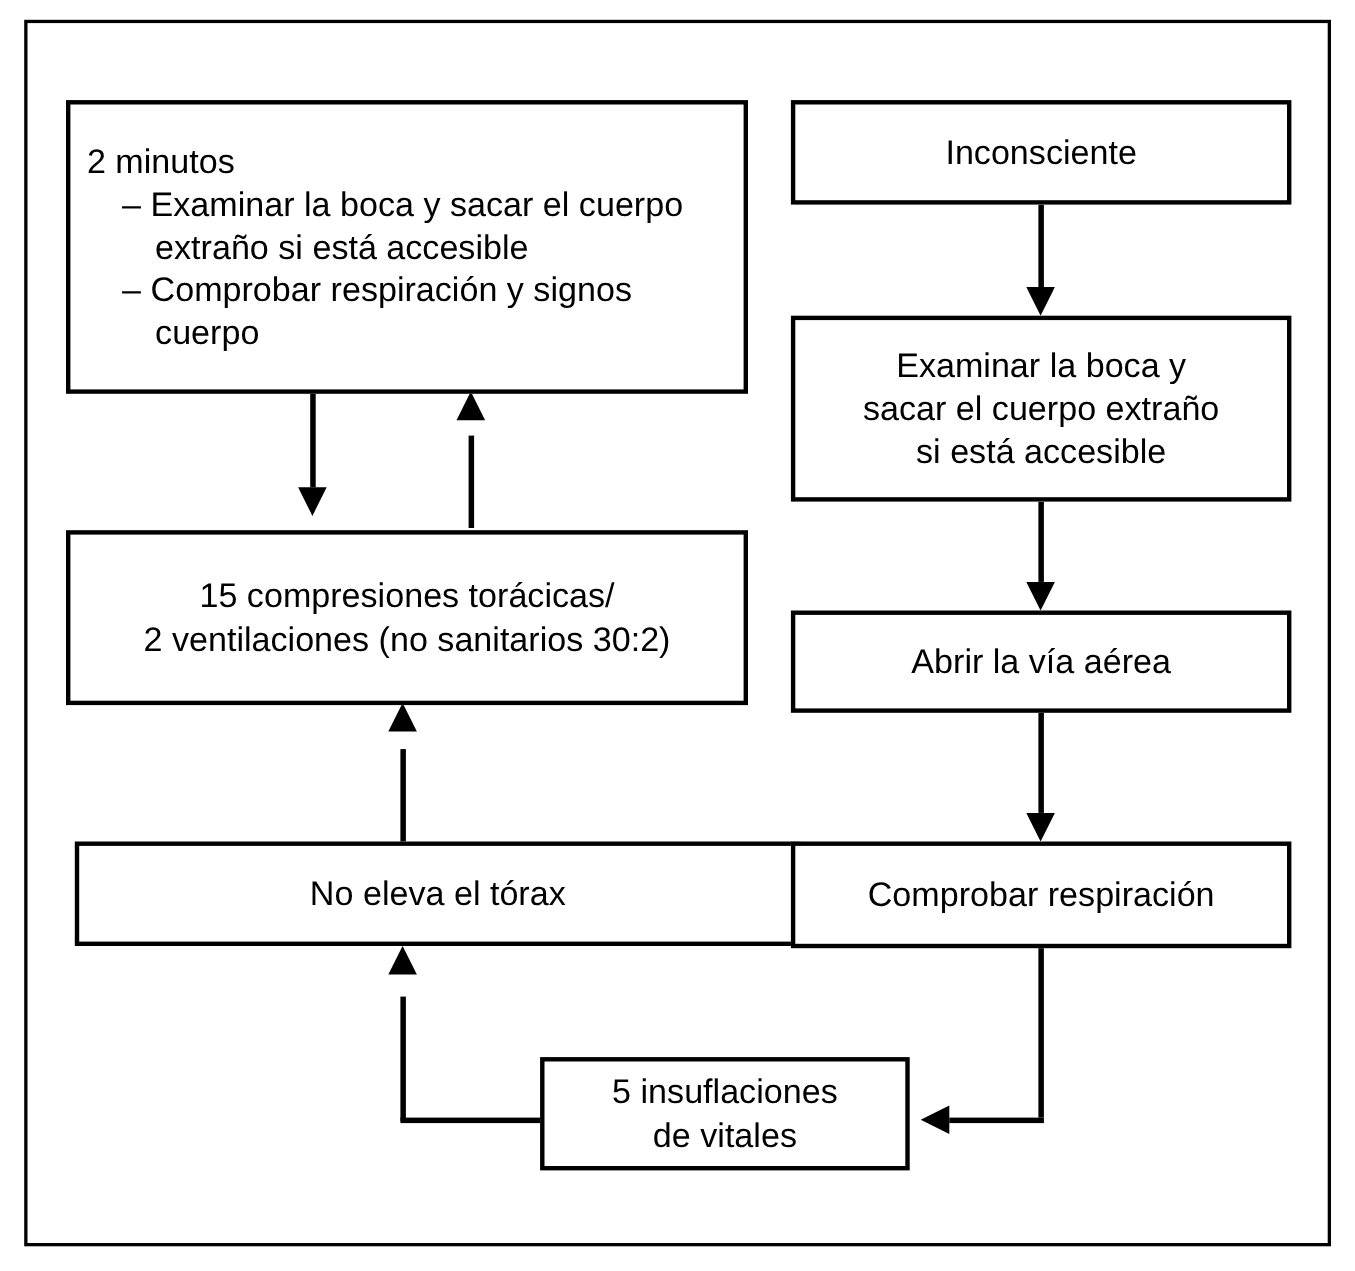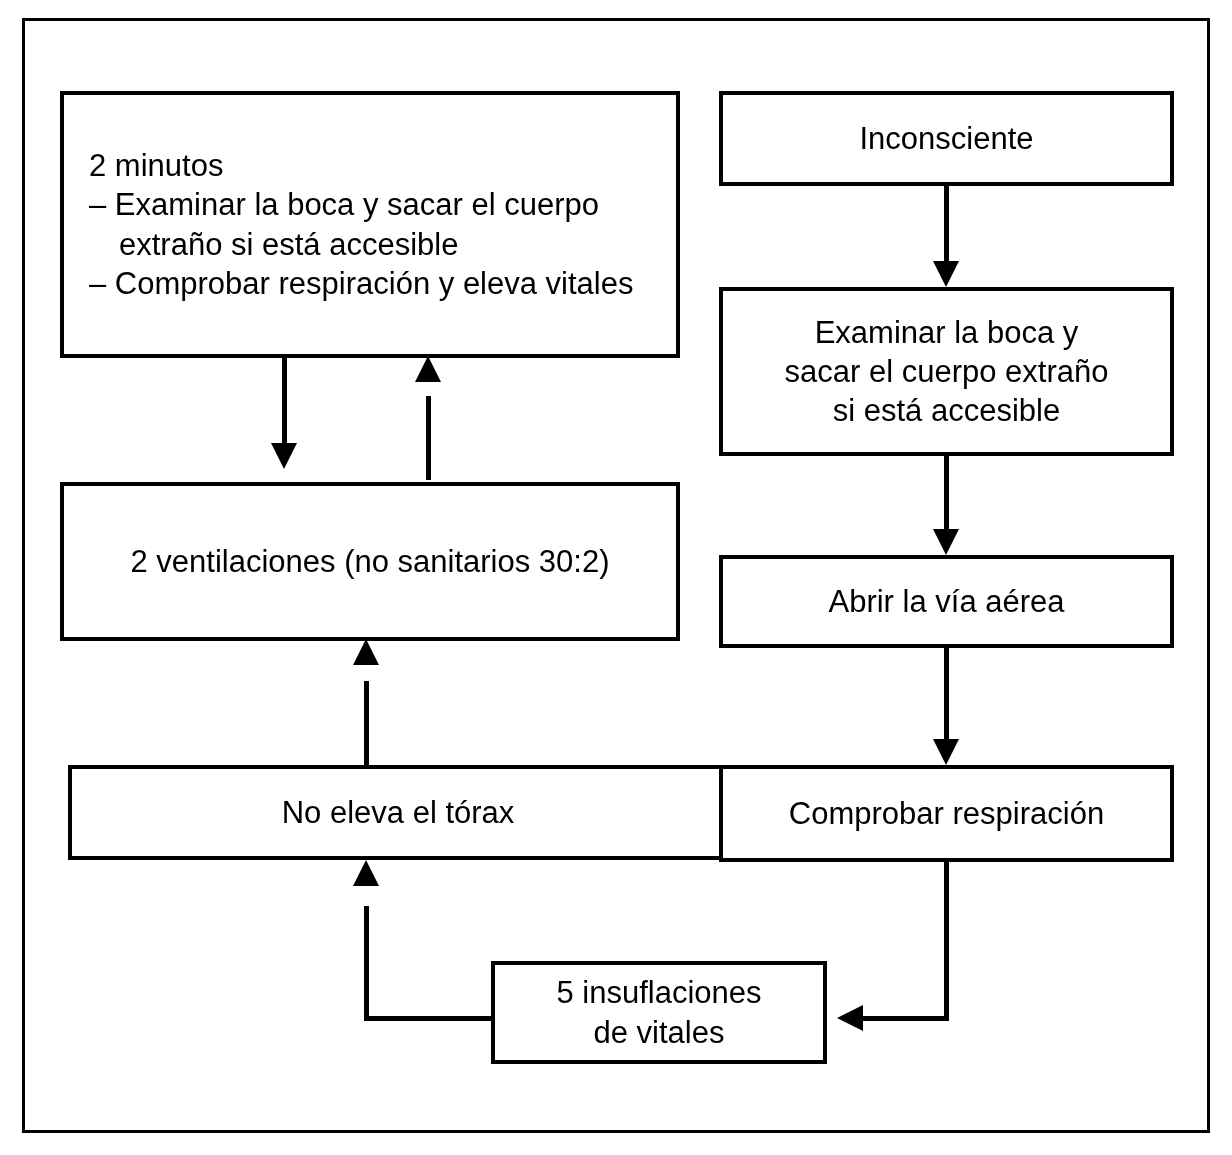--- a/index.html
+++ b/index.html
@@ -35,28 +35,29 @@
     box-sizing: border-box;
     display: flex;
     flex-direction: column;
     justify-content: center;
     color: #000000;
     font-size: 31px;
     line-height: 1.26;
     z-index: 3;
   }
   .node.center { align-items: center; text-align: center; }
-  .node.left   { align-items: flex-start; text-align: left; padding-left: 25px; }
+  .node.left   { align-items: flex-start; text-align: left; padding-left: 15px; }
 
   .node .line { display: block; white-space: pre; }
   .node .bullet-line {
     display: block;
     white-space: pre-wrap;
     padding-left: 30px;
     text-indent: -30px;
+    margin-left: 32px;
   }
 
   
   .seg {
     position: absolute;
     background: #000000;
     z-index: 2;
   }
   .vseg { width: 5px; }
   .hseg { height: 5px; }
@@ -85,24 +86,25 @@
 </style>
 </head>
 <body>
 
 <div id="canvas">
   <div id="frame">
 
     <div class="node left" style="left:35px; top:70px; width:620px; height:267px;">
       <span class="line">2 minutos</span>
       <span class="bullet-line">– Examinar la boca y sacar el cuerpo extraño si está accesible</span>
-      <span class="bullet-line">– Comprobar respiración y eleva vitales</span>
+      <span class="bullet-line">– Comprobar respiración y signos cuerpo</span>
     </div>
 
     <div class="node center" style="left:35px; top:461px; width:620px; height:159px;">
+      <span class="line">15 compresiones torácicas/</span>
       <span class="line">2 ventilaciones (no sanitarios 30:2)</span>
     </div>
 
     <div class="node center" style="left:43px; top:744px; width:660px; height:95px;">
       <span class="line">No eleva el tórax</span>
     </div>
 
     <div class="node center" style="left:694px; top:70px; width:455px; height:95px;">
       <span class="line">Inconsciente</span>
     </div>

